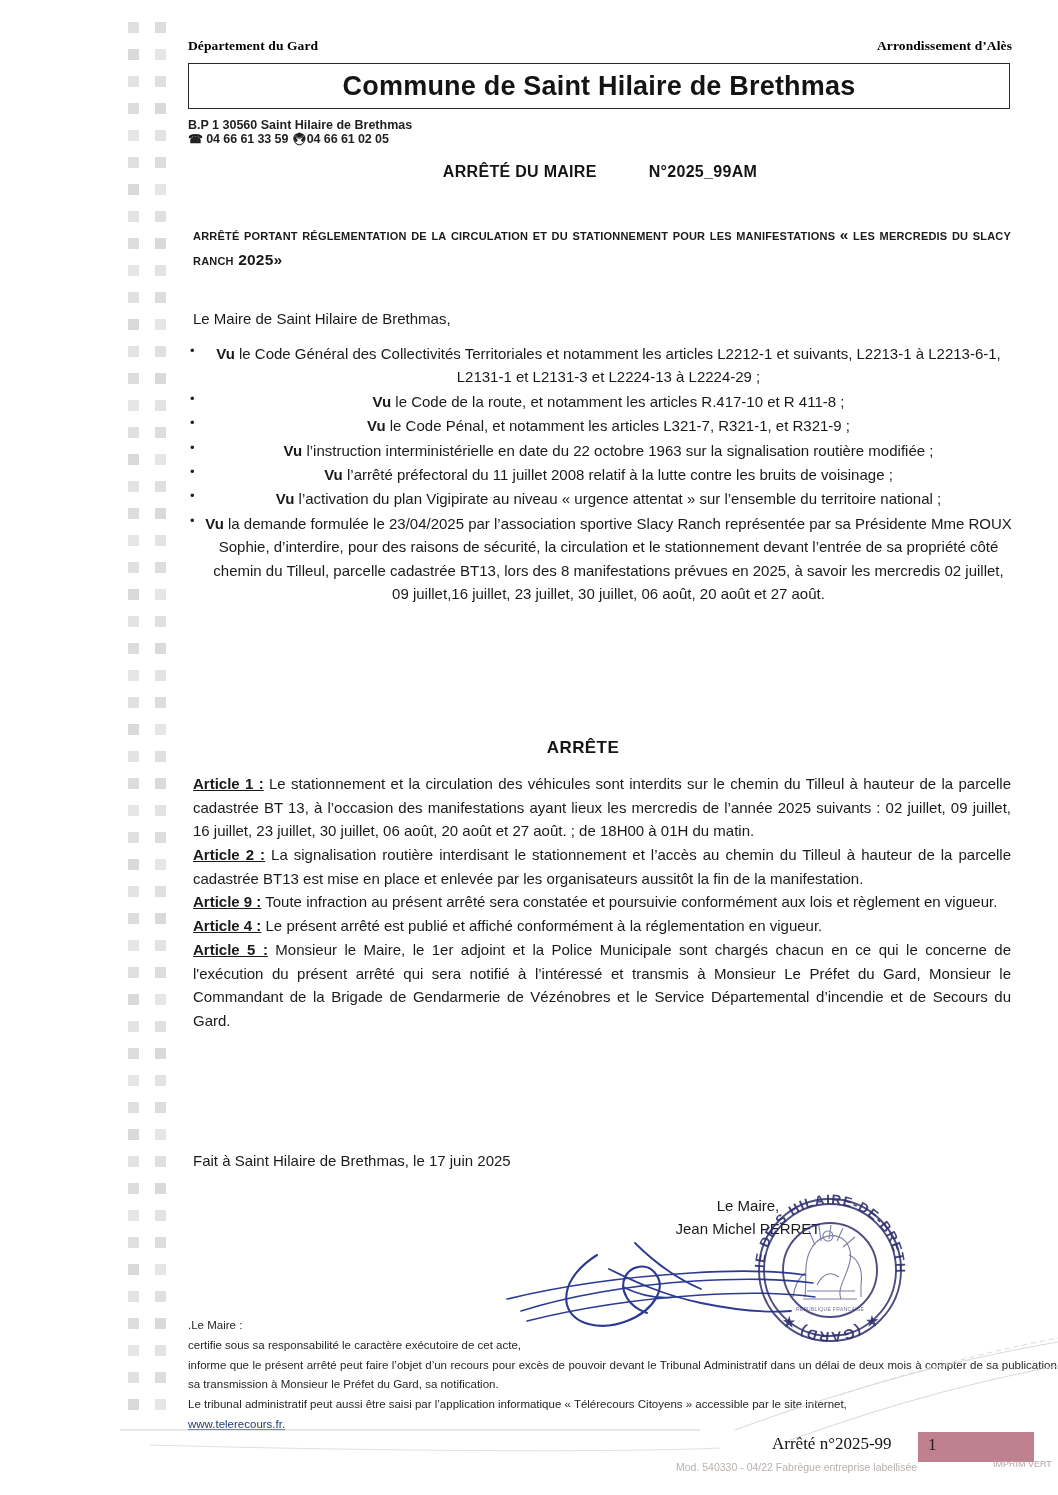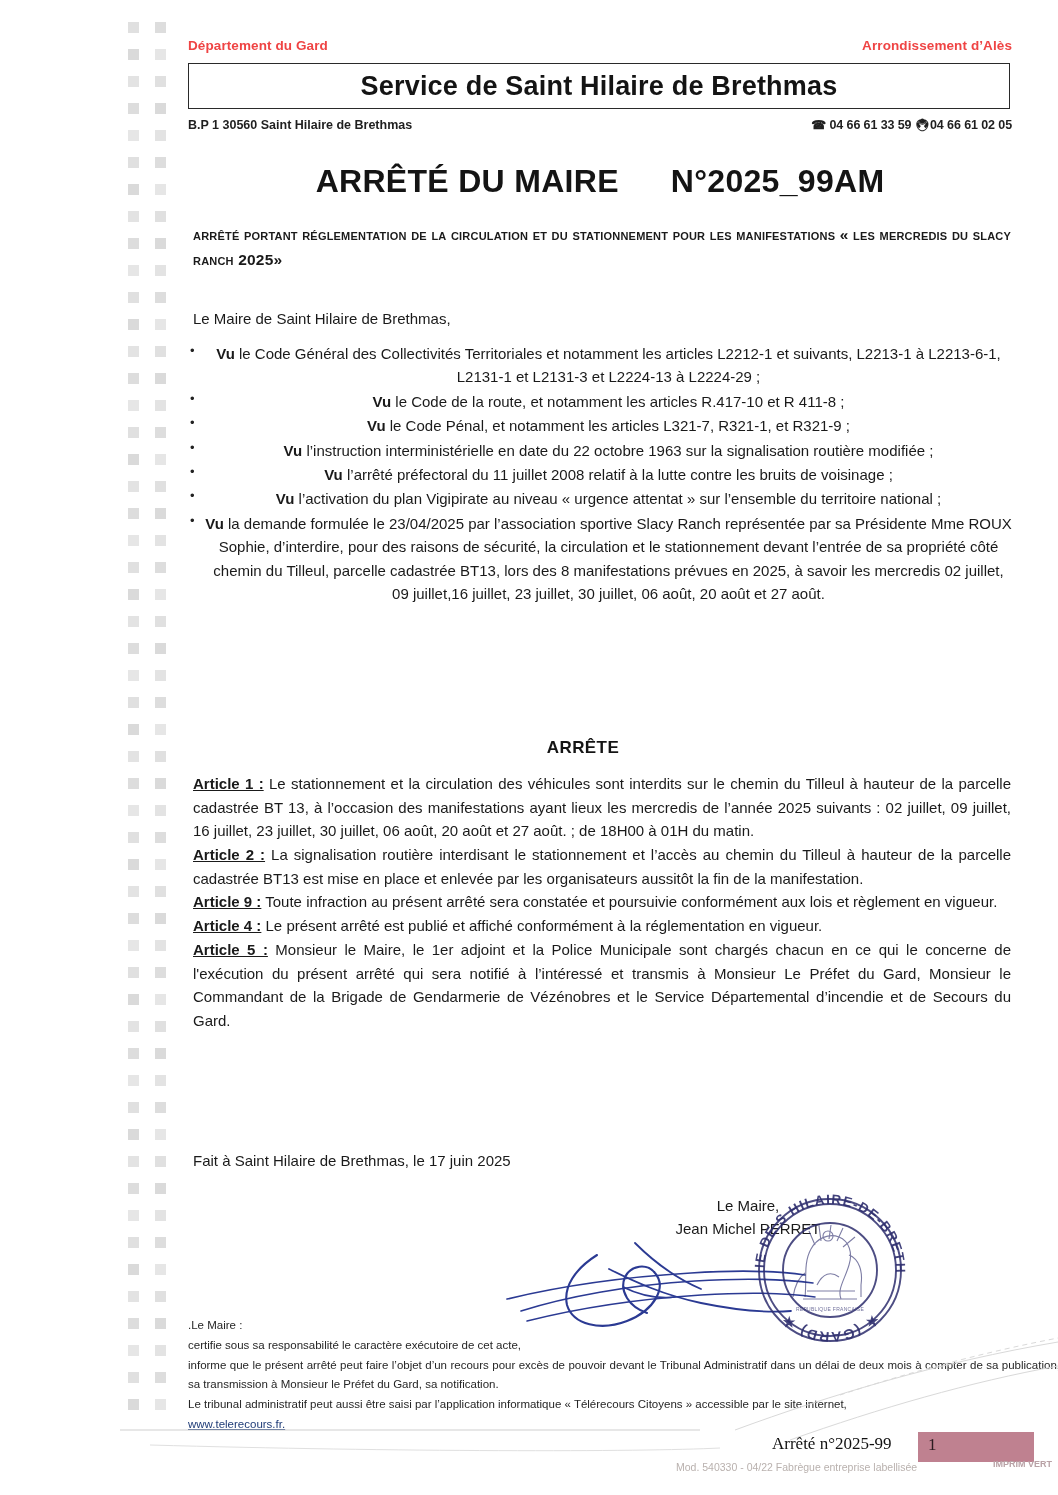--- a/index.html
+++ b/index.html
@@ -43,21 +43,22 @@
   .hdr-row {
     position: absolute;
     top: 38px;
     left: 0;
     width: 824px;
     display: flex;
     justify-content: space-between;
     font-size: 13.5px;
     font-weight: bold;
     letter-spacing: 0.1px;
-    color: #ef4444;
+    color: #000000;
+    font-family: Liberation Serif, serif;
   }
 
   .title-box {
     position: absolute;
     top: 63px;
     left: 0;
     width: 822px;
     height: 46px;
     border: 1.6px solid #2a2a2a;
     box-sizing: border-box;
@@ -75,31 +76,32 @@
   .addr-row {
     position: absolute;
     top: 118px;
     left: 0;
     width: 824px;
     display: flex;
     justify-content: space-between;
     font-size: 12.5px;
     font-weight: bold;
     color: #1f1f1f;
+    flex-direction: column;
   }
   .contact { white-space: nowrap; letter-spacing: -0.1px; }
   .ic { font-size: 12px; }
 
   .arrete-head {
     position: absolute;
     top: 163px;
     left: 0;
     width: 824px;
     text-align: center;
-    font-size: 32px;
+    font-size: 16px;
     font-weight: bold;
     letter-spacing: 0.3px;
     color: #141414;
   }
   .arrete-head .num { margin-left: 52px; }
 
   .subtitle {
     position: absolute;
     top: 222px;
     left: 5px;
@@ -285,21 +287,21 @@
     top: 1461px;
     font-size: 10.5px;
     color: #b9b1ae;
     white-space: nowrap;
   }
   .printer-tag {
     position: absolute;
     left: 952px;
     top: 1459px;
     font-size: 9px;
-    font-weight: bold;
+    font-weight: normal;
     color: #b9a2a6;
     white-space: nowrap;
     padding-left: 41px;
   }
 
   
   #artifacts { position: absolute; inset: 0; pointer-events: none; }
 </style>
 </head>
 <body>
@@ -414,21 +416,21 @@
     </div>
 
   <div id="doc">
 
     <div class="hdr-row">
       <span>Département du Gard</span>
       <span>Arrondissement d’Alès</span>
     </div>
 
     <div class="title-box">
-      <span>Service de Saint Hilaire de Brethmas</span>
+      <span>Commune de Saint Hilaire de Brethmas</span>
     </div>
 
     <div class="addr-row">
       <span>B.P 1 30560 Saint Hilaire de Brethmas</span>
       <span class="contact">
         <span class="ic">☎</span>
         <span>04 66 61 33 59</span>
         <span class="ic">🖲</span><span>04 66 61 02 05</span>
       </span>
     </div>

